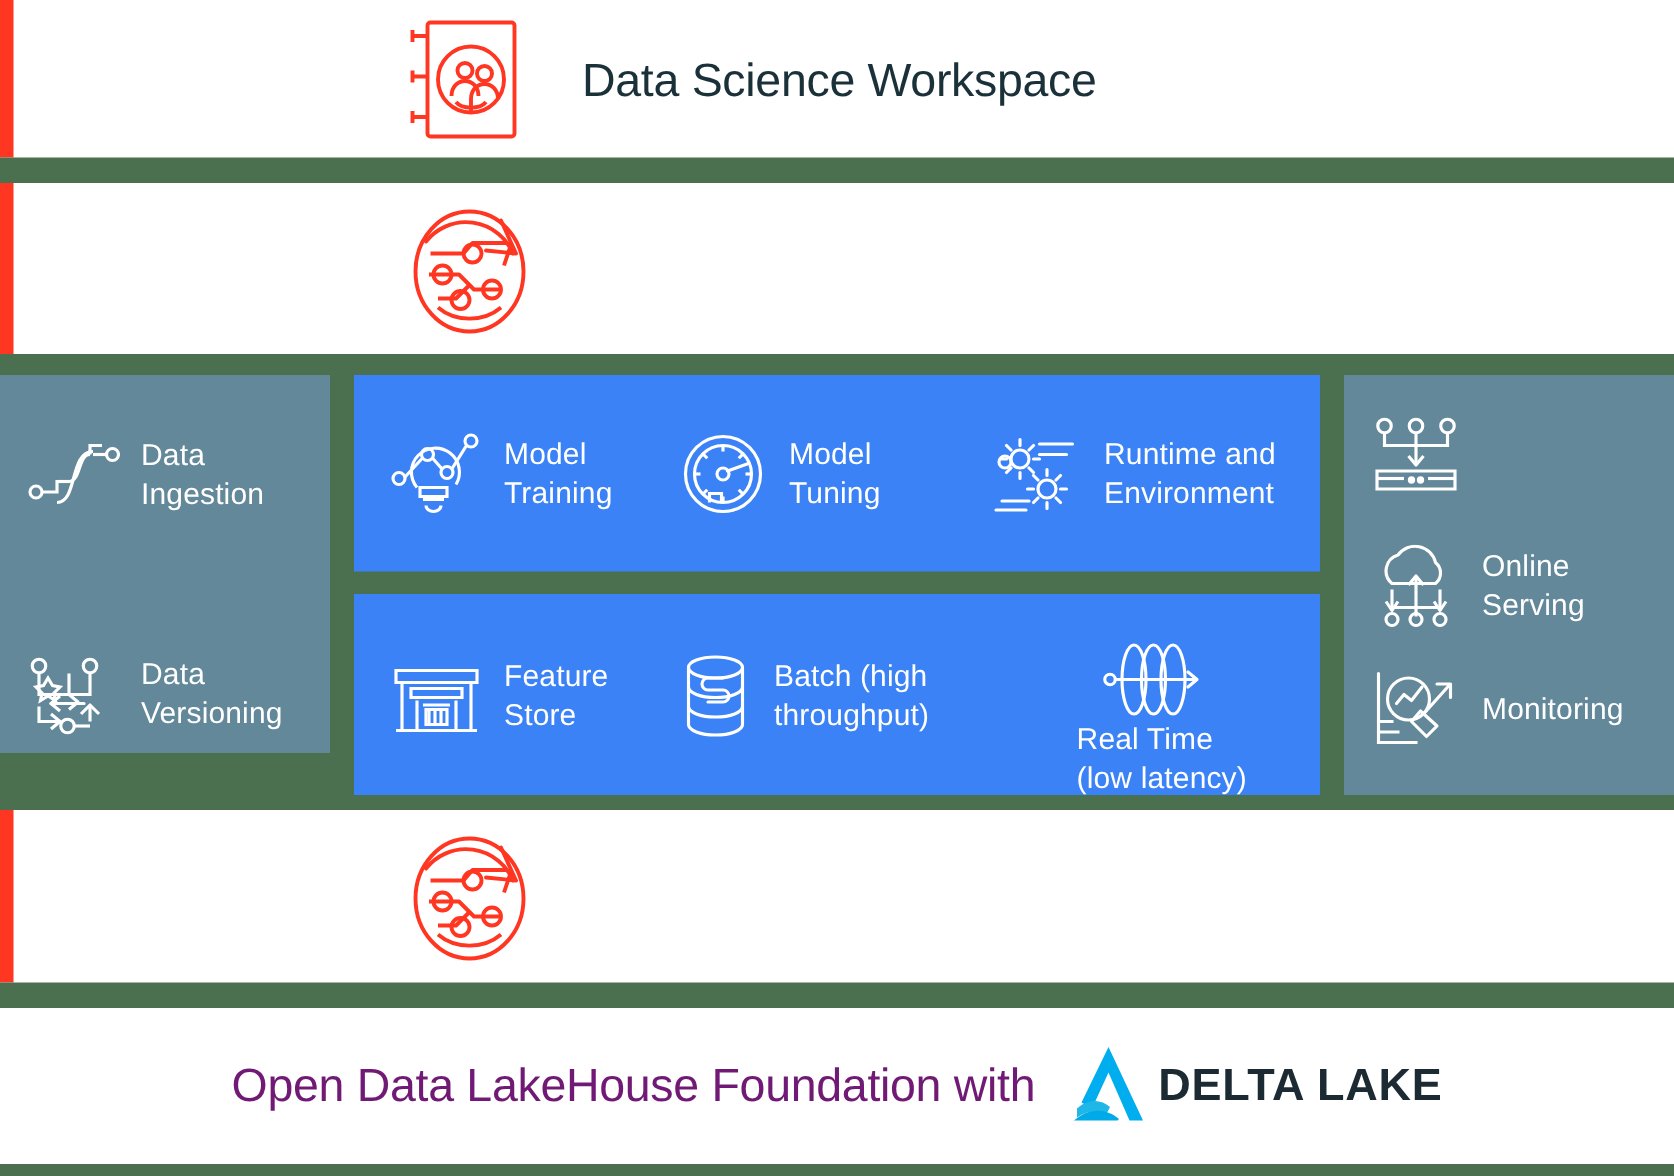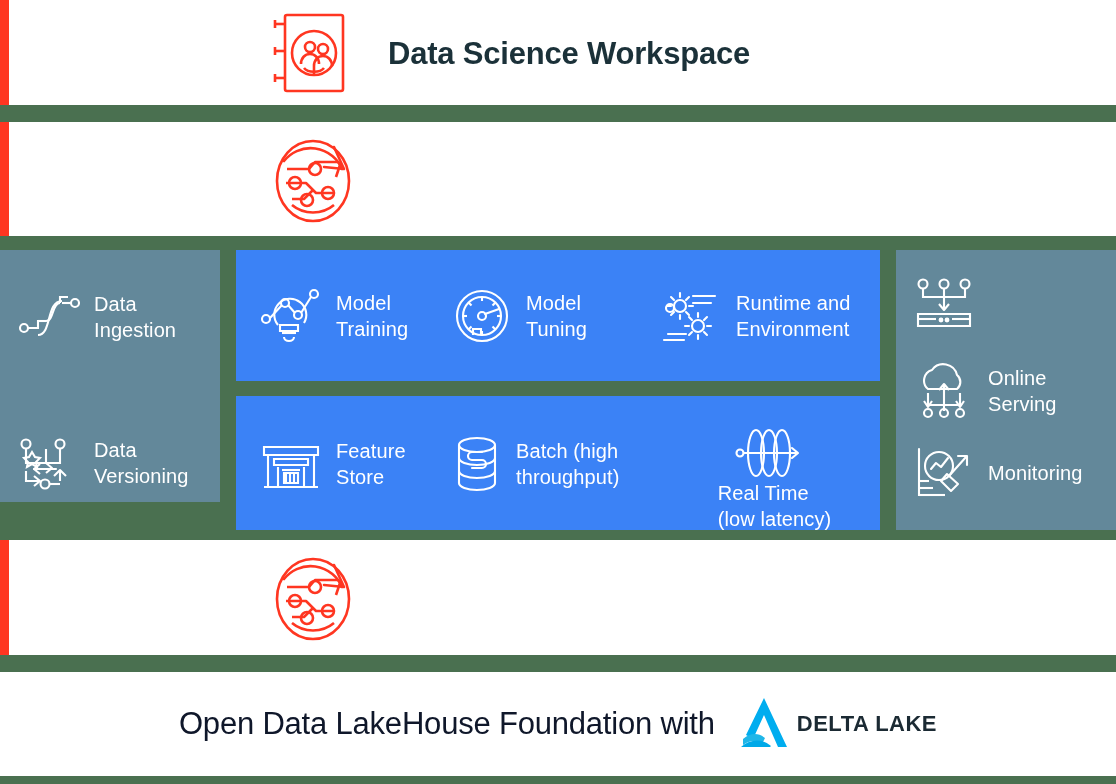--- a/index.html
+++ b/index.html
@@ -52,21 +52,21 @@
     display: flex;
     align-items: center;
     justify-content: center;
   }
 
   .hero-label {
     position: absolute;
     left: 388px;
     color: #1b3139;
     font-size: 31px;
-    font-weight: 700;
+    font-weight: 400;
     letter-spacing: -0.2px;
     white-space: nowrap;
   }
 
   
   .panel {
     position: absolute;
   }
 
   .panel-side {
@@ -105,35 +105,35 @@
     position: absolute;
     left: 0;
     width: 1116px;
     background: #ffffff;
     display: flex;
     align-items: center;
     justify-content: center;
   }
 
   .footer-text {
-    color: #0f172a;
+    color: #701a75;
     font-size: 31px;
     font-weight: 400;
     letter-spacing: -0.2px;
     white-space: nowrap;
   }
 
   .delta-logo {
     display: flex;
     align-items: center;
     margin-left: 22px;
   }
 
   .delta-word {
-    font-size: 22px;
+    font-size: 30px;
     font-weight: 700;
     letter-spacing: 0.5px;
     color: #1b2a33;
     margin-left: 6px;
     white-space: nowrap;
   }
 
   svg { display: block; }
 </style>
 </head>

